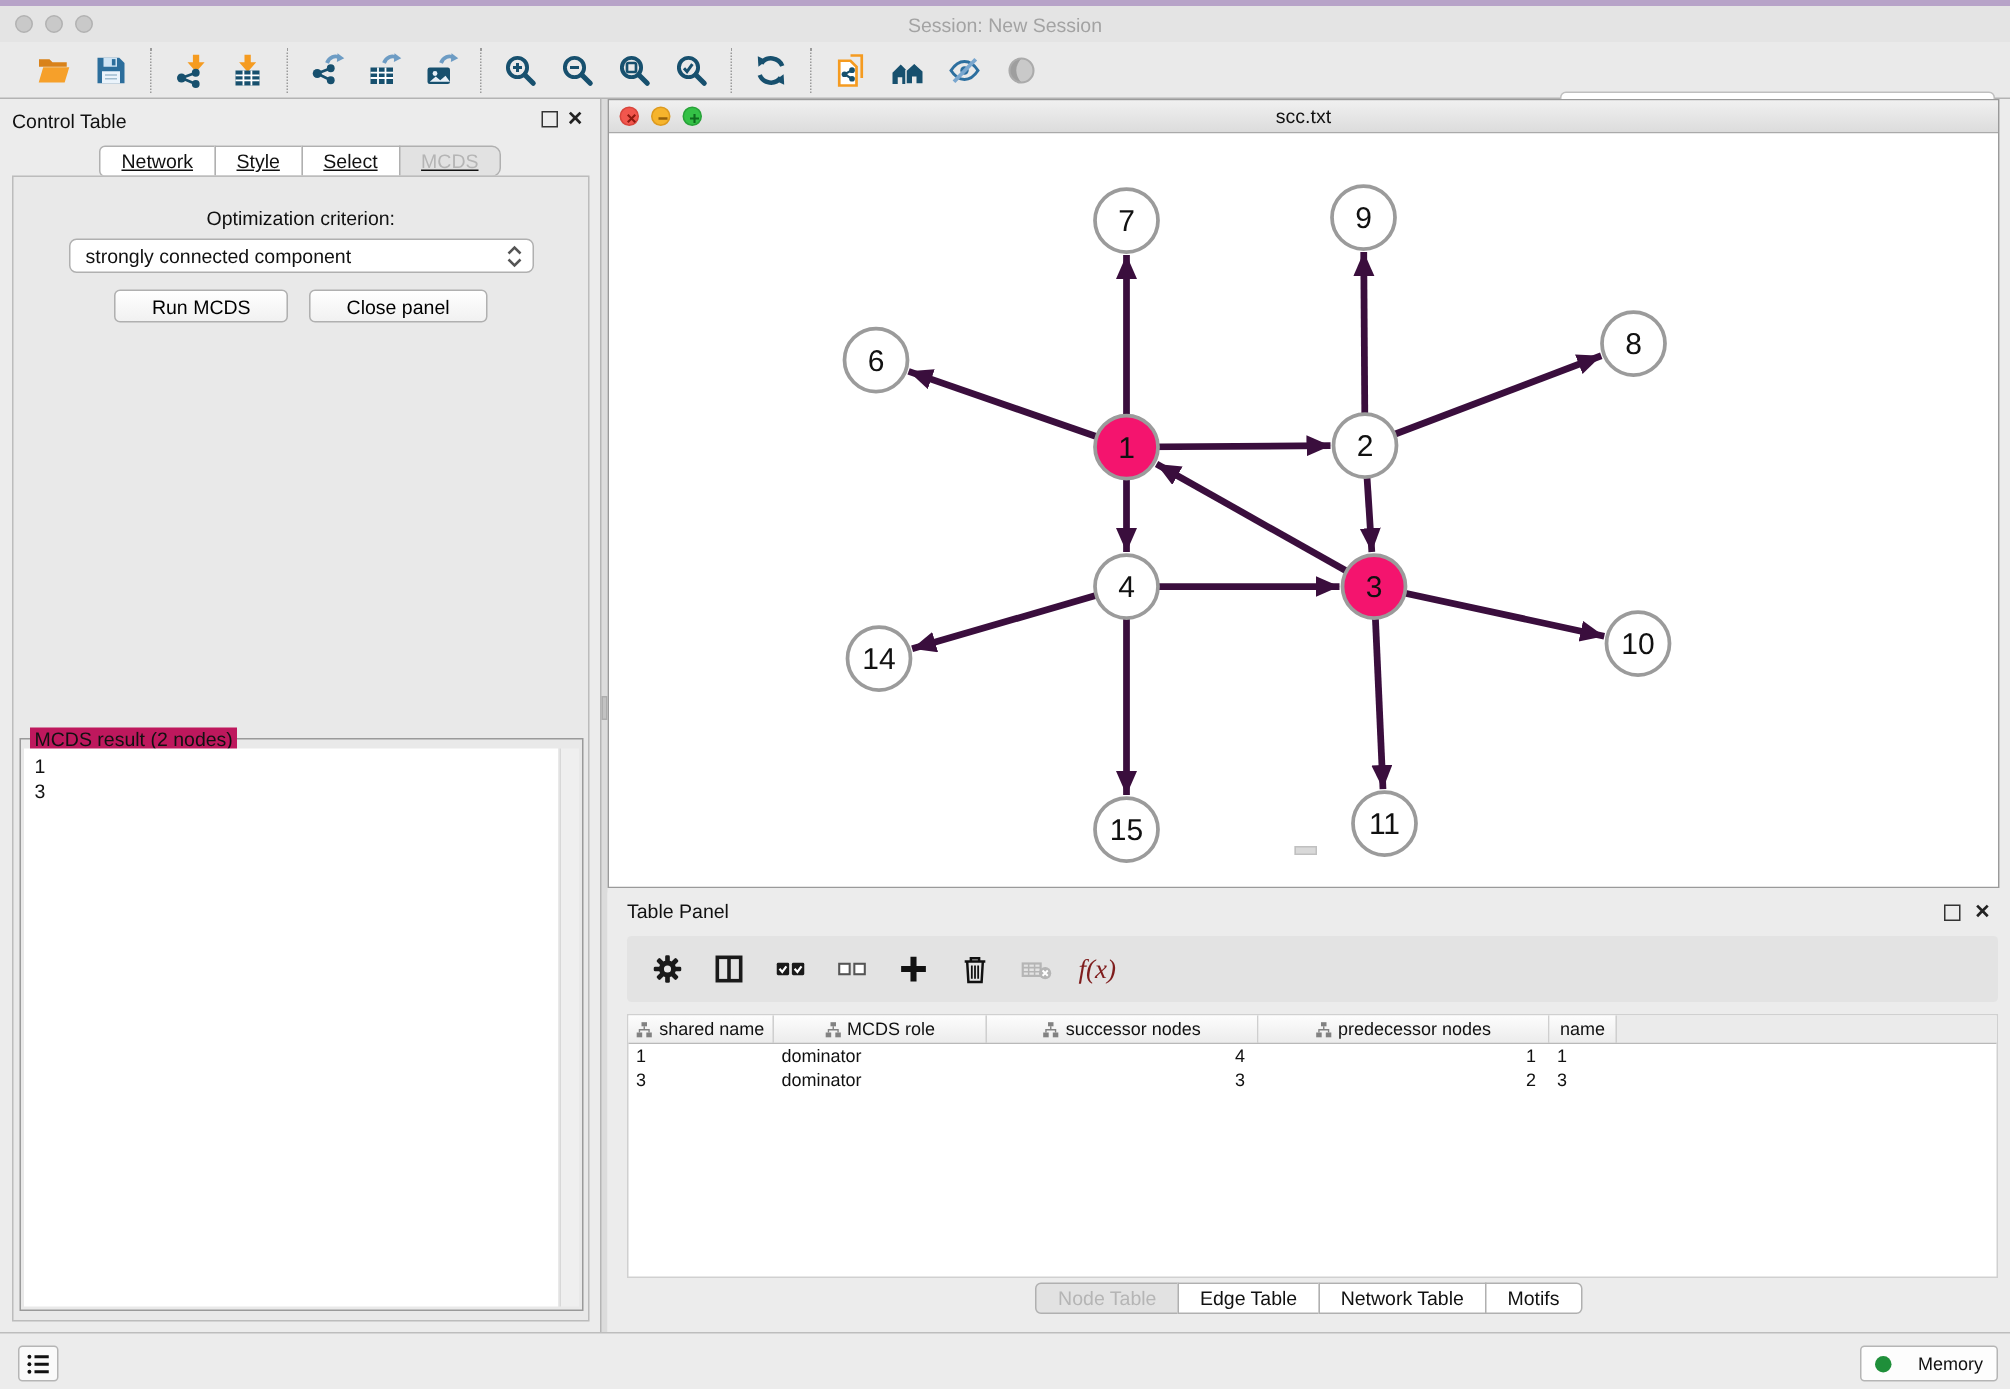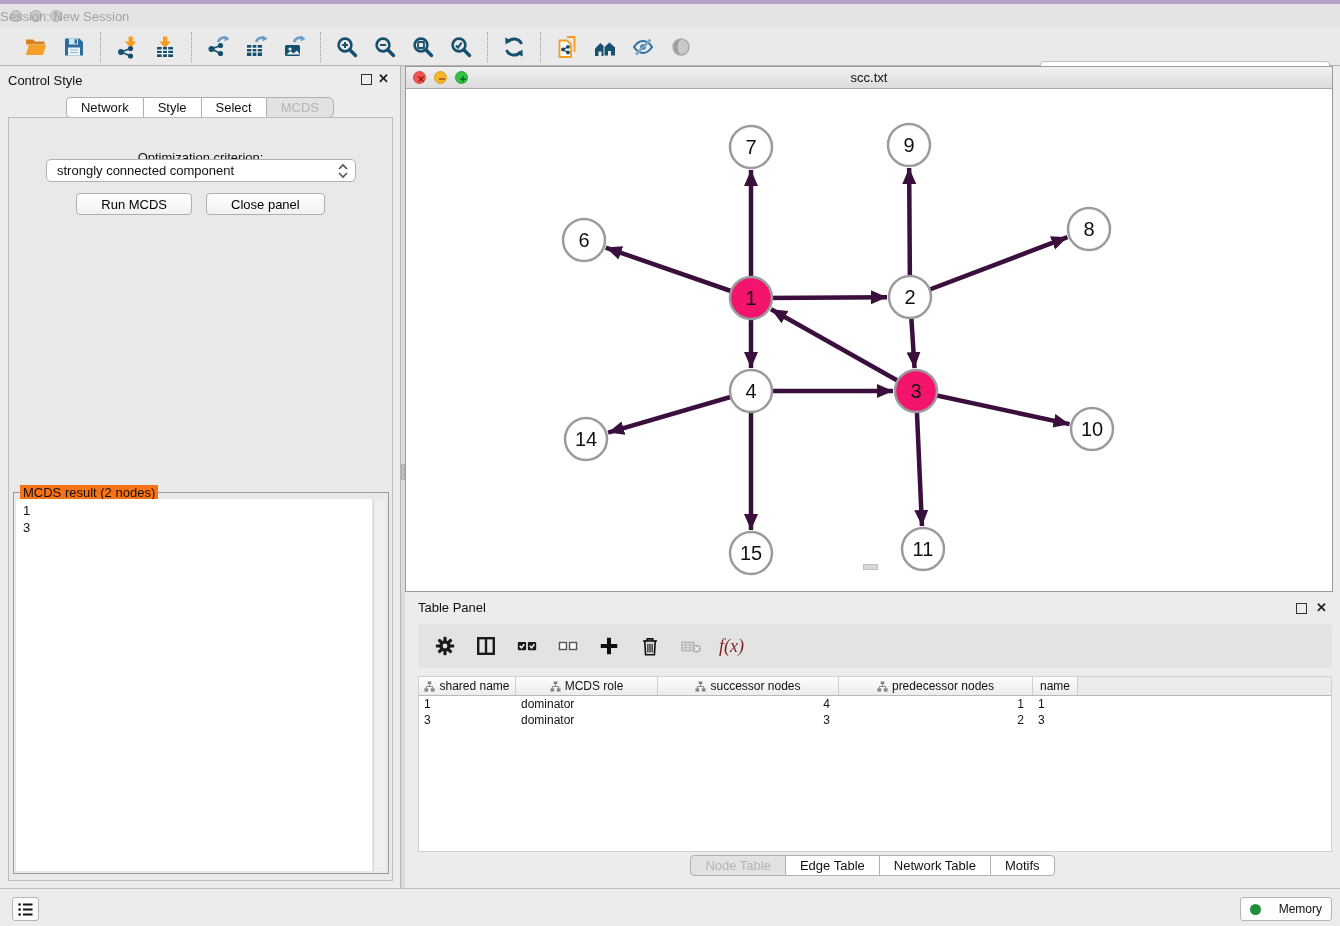--- a/index.html
+++ b/index.html
@@ -4,49 +4,49 @@
 <style>
   * { margin:0; padding:0; box-sizing:border-box; }
   html,body { width:1340px; height:926px; overflow:hidden; }
   body { font-family:"Liberation Sans", sans-serif; background:#ececec; position:relative; font-size:13px; color:#111; }
 
   
   .top-strip { position:absolute; left:0; top:0; width:1340px; height:4px; background:#b7a3c8; }
   .titlebar { position:absolute; left:0; top:4px; width:1340px; height:24px; background:#e4e4e4; }
   .mac-dots { position:absolute; left:10px; top:6px; display:flex; gap:8px; }
   .mac-dot { width:12px; height:12px; border-radius:50%; background:#c9c9c9; border:1px solid #b2b2b2; }
-  .session-title { position:absolute; left:0; right:0; top:5px; color:#a3a3a3; font-size:13px; }
+  .session-title { position:absolute; left:0; right:0; top:5px; text-align:center; color:#a3a3a3; font-size:13px; }
 
   .toolbar { position:absolute; left:0; top:28px; width:1340px; height:38px; background:#eaeaea; border-bottom:1px solid #b3b3b3; display:flex; align-items:center; padding-left:10px; }
   .tb-group { display:flex; align-items:center; gap:6px; padding:0 10px; }
   .tb-sep { width:1px; height:30px; border-left:1px dotted #9b9b9b; }
   .tb-btn { width:32px; height:32px; display:flex; align-items:center; justify-content:center; background:transparent; border:none; }
   .tb-btn svg { width:24px; height:24px; }
   .search-wrap { position:absolute; right:10px; top:33px; width:290px; height:23px; background:#fff; border:1px solid #bfbfbf; border-radius:4px; display:flex; align-items:center; padding-left:5px; }
   .search-wrap svg { width:14px; height:14px; }
   .search-input { border:none; outline:none; flex:1; height:19px; font-size:12px; background:transparent; margin-left:3px; }
 
   
   .control-panel { position:absolute; left:0; top:66px; width:400px; height:822px; background:#ececec; }
   .cp-header { position:absolute; left:8px; top:7px; font-size:13px; color:#111; }
   .panel-float { position:absolute; width:11px; height:11px; border:1.5px solid #333; top:8px; }
   .panel-close { position:absolute; top:6px; font-size:13px; font-weight:bold; color:#222; line-height:13px; }
-  .cp-tabs { position:absolute; left:0; right:0; top:31px; display:flex; justify-content:center; }
+  .cp-tabs { position:absolute; left:0; right:0; top:31px; display:flex; justify-content:center;text-decoration:underline; }
   .tab { height:21px; line-height:19px; padding:0 14px; background:#fff; border:1px solid #b0b0b0; font-size:13px; margin-left:-1px; text-align:center; }
   .tab.first { border-radius:4px 0 0 4px; margin-left:0; }
   .tab.last { border-radius:0 6px 6px 0; }
   .tab.disabled-selected { background:#e2e2e2; color:#b5b5b5; }
   .cp-box { position:absolute; left:8px; top:51px; width:385px; height:764px; background:#e9e9e9; border:1px solid #bcbcbc; }
-  .opt-label { position:absolute; left:0; right:0; top:20px; text-align:center; font-size:13px;margin-top:12px; }
+  .opt-label { position:absolute; left:0; right:0; top:20px; text-align:center; font-size:13px; }
   .criterion-select { position:absolute; left:37px; top:41px; width:310px; height:23px; background:#fff; border:1px solid #b0b0b0; border-radius:5px; font-size:13px; line-height:21px; padding-left:10px; }
   .criterion-select svg { position:absolute; right:6px; top:3px; width:12px; height:16px; }
   .cp-buttons { position:absolute; left:0; right:0; top:75px; display:flex; justify-content:center; gap:14px; }
   .btn { height:22px; padding:0 24px; background:linear-gradient(#ffffff,#f1f1f1); border:1px solid #b0b0b0; border-radius:4px; font-size:13px; font-family:"Liberation Sans",sans-serif; }
   .result-group { position:absolute; left:4px; top:374px; width:376px; height:382px; border:1px solid #9a9a9a; }
-  .result-legend { position:absolute; left:6px; top:-8px; background:#f97316; padding:0 3px; font-size:13px;text-align:center; }
+  .result-legend { position:absolute; left:6px; top:-8px; background:#be185d; padding:0 3px; font-size:13px;text-align:center; }
   .result-list { position:absolute; left:2px; top:6px; right:16px; bottom:2px; background:#fff; font-size:13px; padding:3px 0 0 7px; line-height:17px; }
   .result-scrollbar { position:absolute; top:6px; right:2px; bottom:2px; width:13px; background:#efefef; border-left:1px solid #d8d8d8; }
 
   
   .v-splitter { position:absolute; left:400px; top:66px; width:5px; height:822px; background:#dcdcdc; border-left:1px solid #b5b5b5; }
   .v-splitter-handle { position:absolute; left:0; top:398px; width:4px; height:16px; background:#c2c2c2; border:1px solid #adadad; }
   .h-splitter-handle { position:absolute; left:457px; top:497px; width:15px; height:6px; background:#d9d9d9; border:1px solid #c0c0c0; }
 
   
   .net-window { position:absolute; left:405px; top:66px; width:928px; height:526px; border:1px solid #9a9a9a; background:#fff; }
@@ -250,21 +250,21 @@
   <div class="search-wrap">
     <svg viewBox="0 0 16 16">
         <circle cx="6.5" cy="6.5" r="4.4" stroke="#9a9a9a" stroke-width="1.4" fill="none"></circle>
         <line x1="9.8" y1="9.8" x2="13.6" y2="13.6" stroke="#9a9a9a" stroke-width="1.6"></line>
       </svg>
     <input class="search-input" placeholder="" style="">
   </div>
 </div>
 
 <div class="control-panel">
-  <div class="cp-header">Control Style</div>
+  <div class="cp-header">Control Table</div>
   <span class="panel-float" style="left:361px;"></span>
   <span class="panel-close" style="left:378px;">✕</span>
   <div class="cp-tabs">
     <div class="tab first">Network</div>
     <div class="tab">Style</div>
     <div class="tab">Select</div>
     <div class="tab last disabled-selected">MCDS</div>
   </div>
   <div class="cp-box">
     <div class="opt-label">Optimization criterion:</div>

